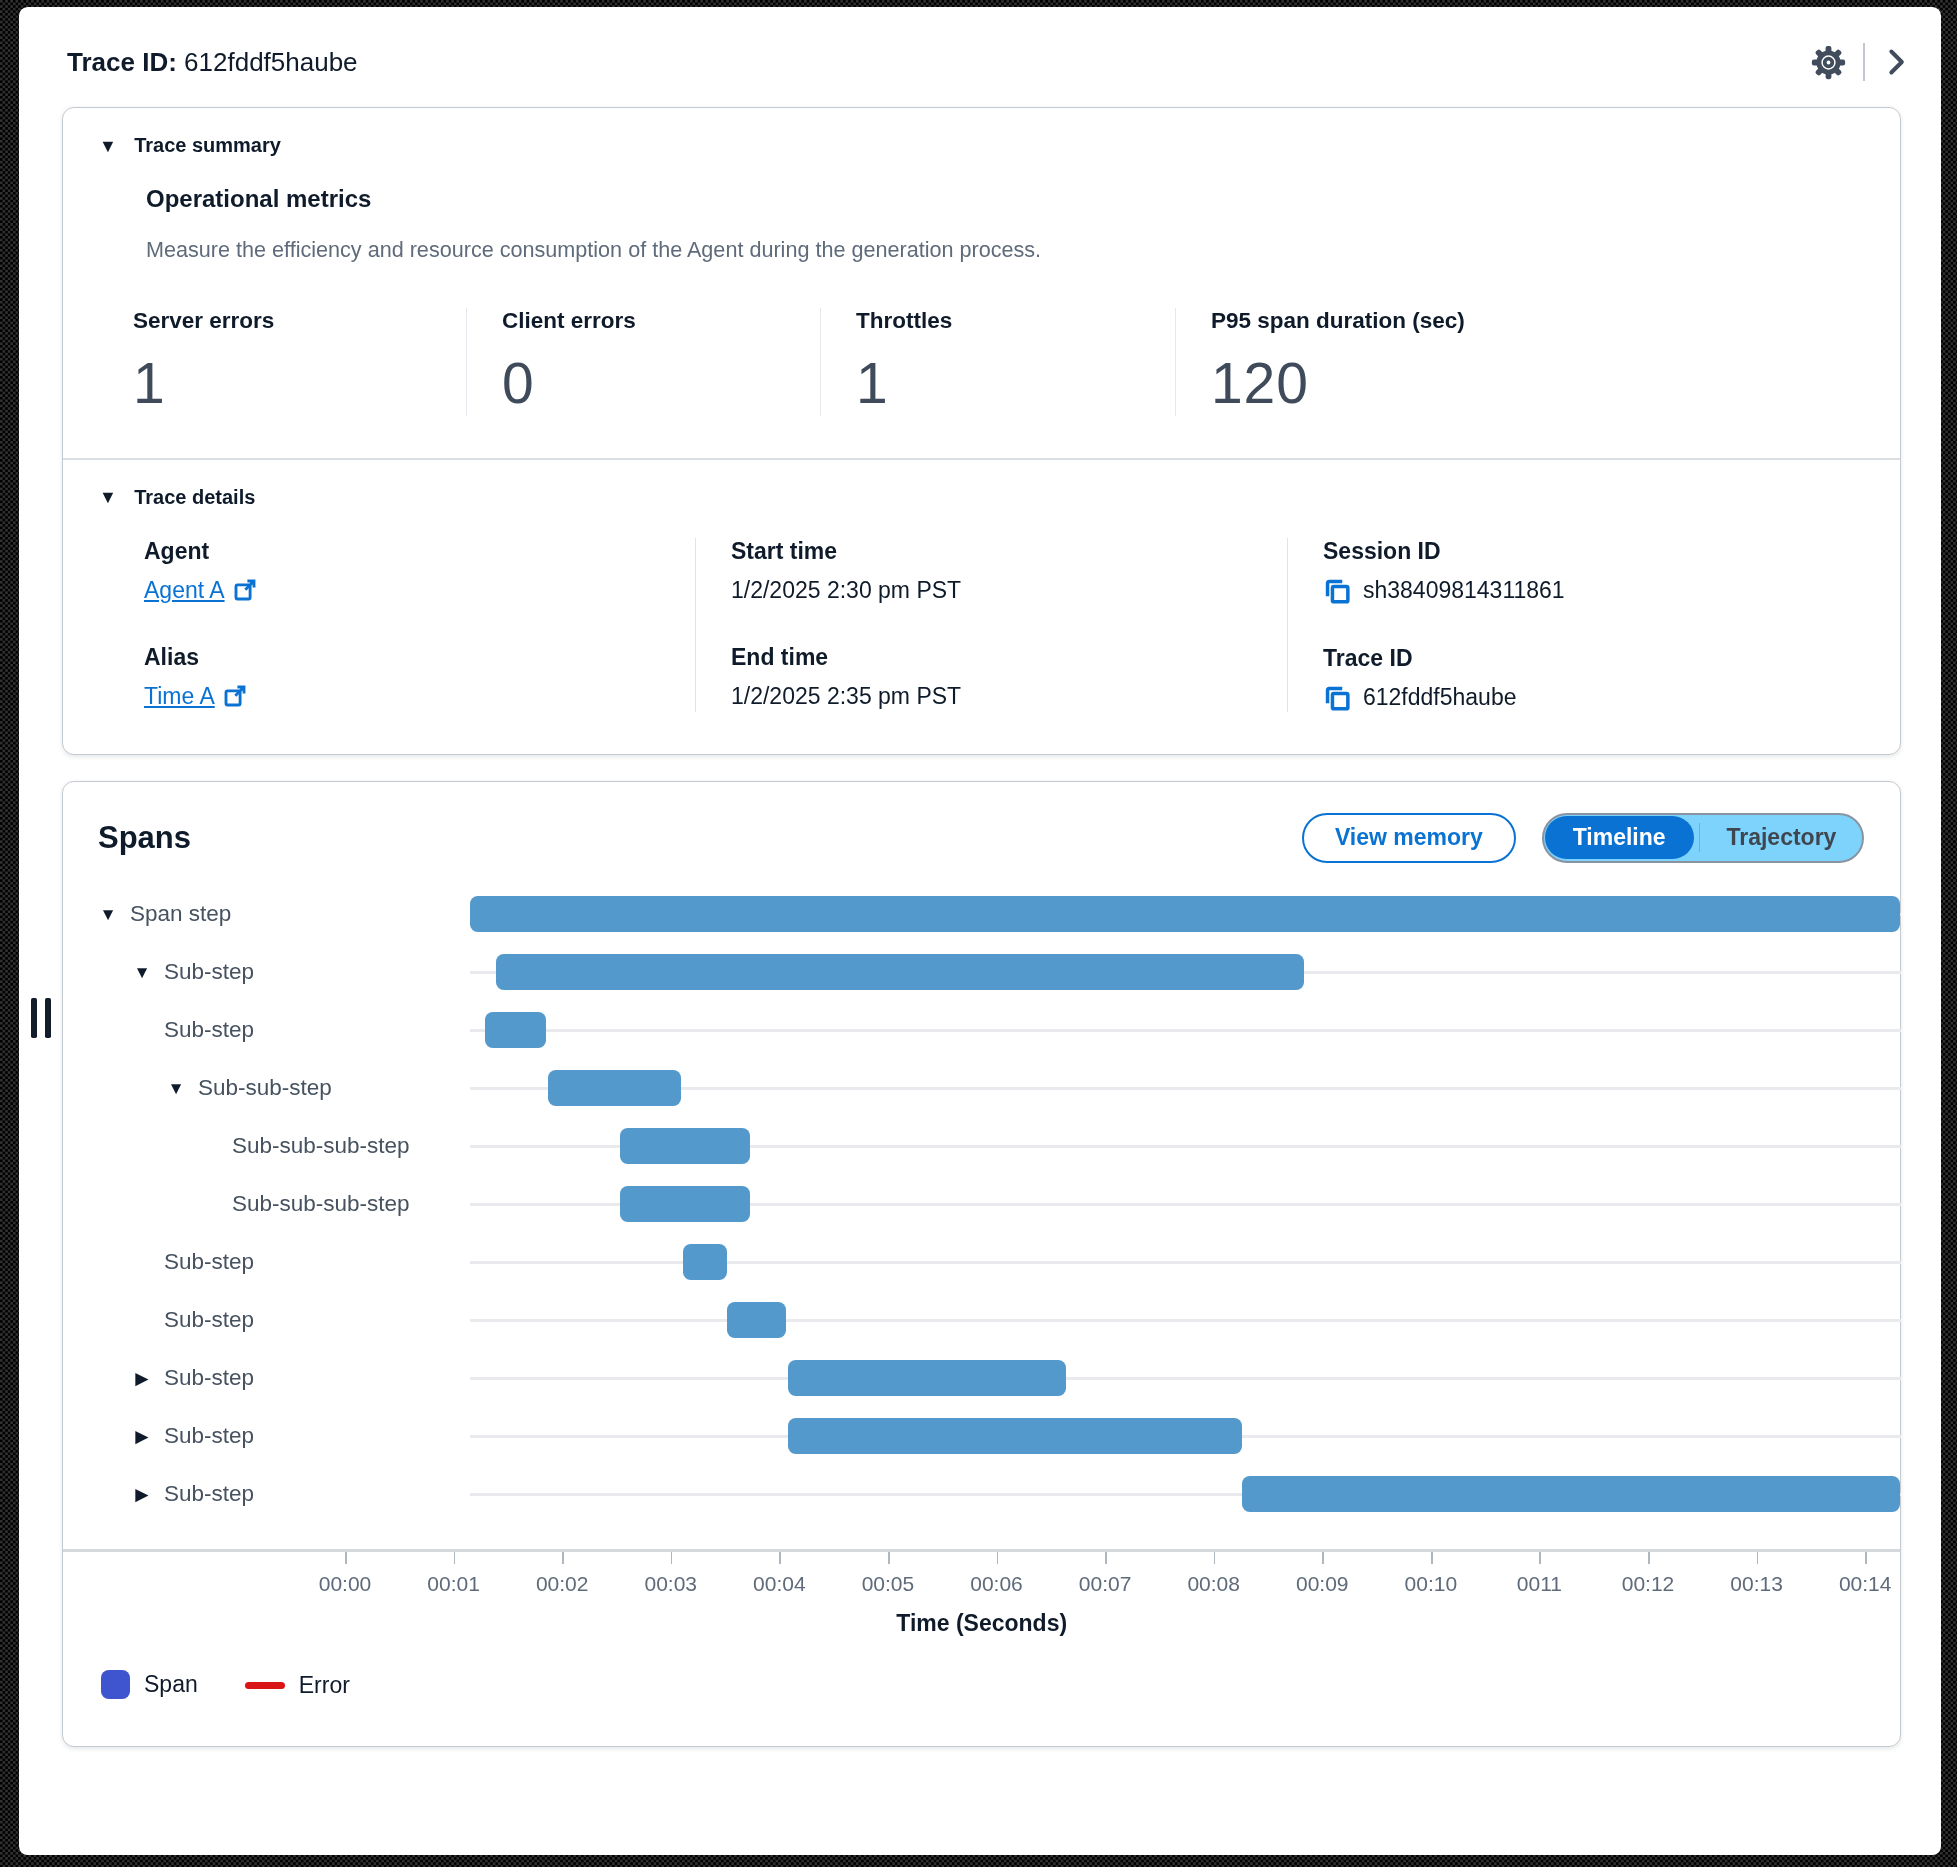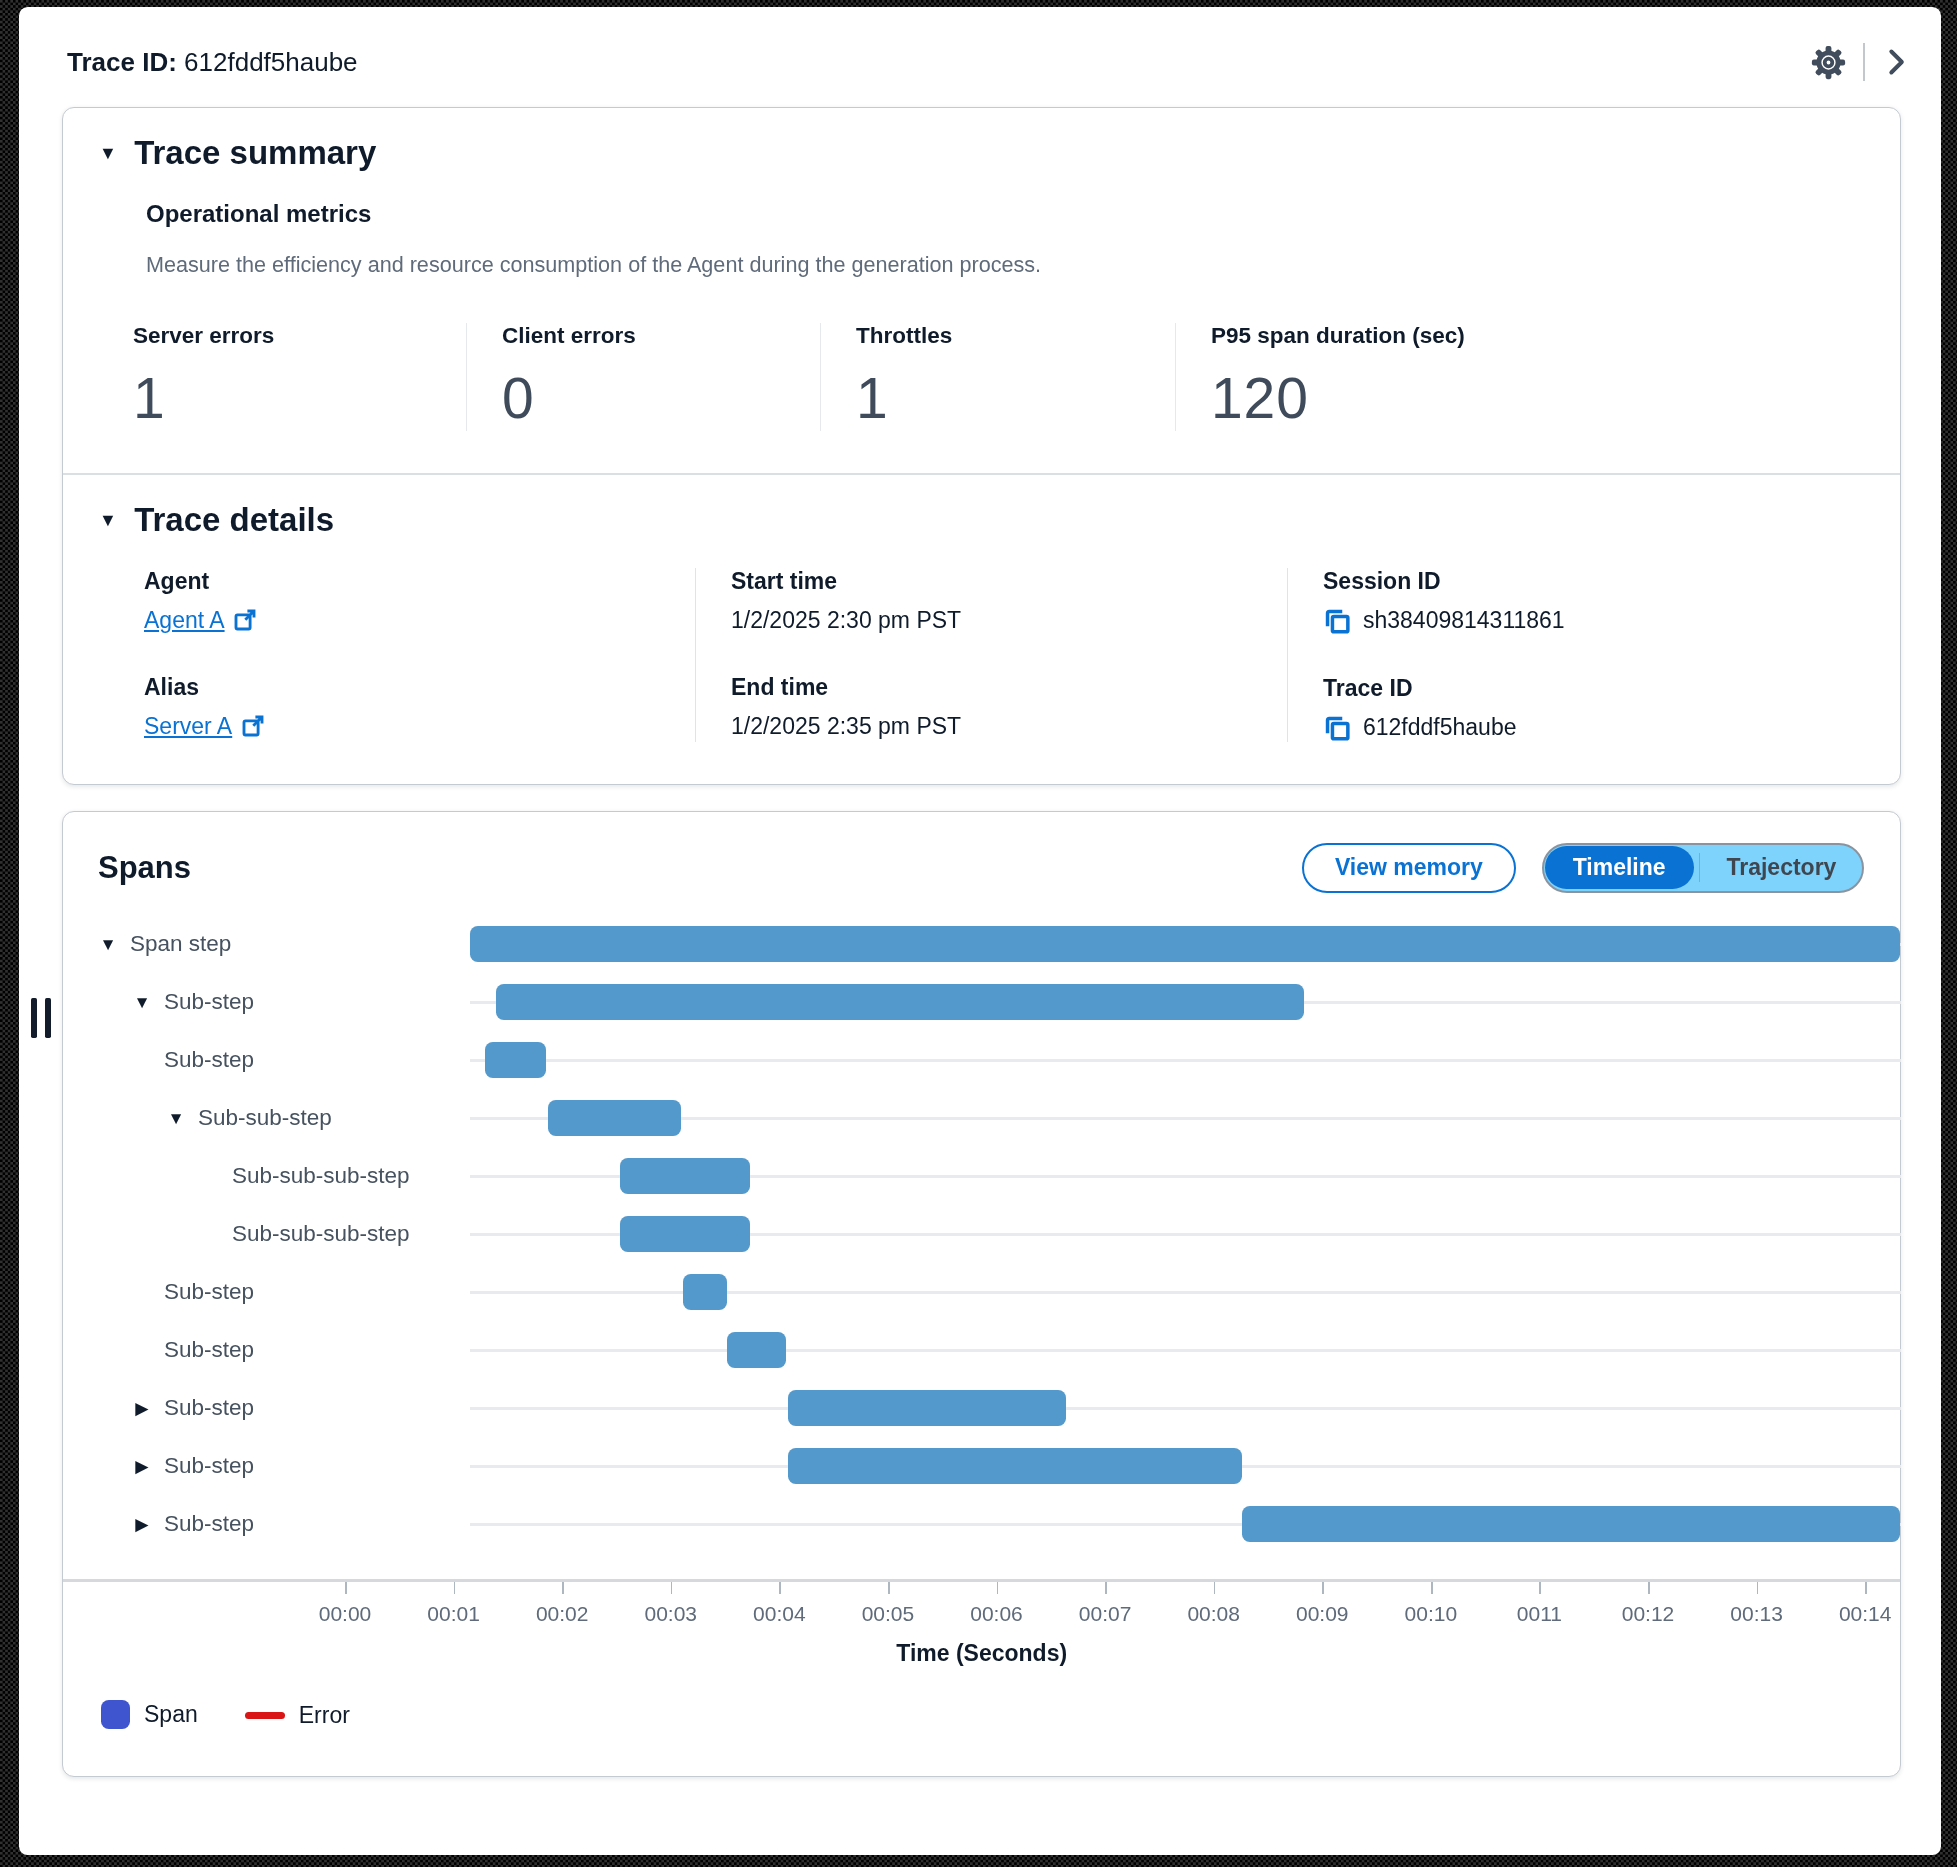--- a/index.html
+++ b/index.html
@@ -24,21 +24,21 @@
   
   .card{
     margin:26px 40px 0 43px; background:#fff;
     border:1.7px solid #c4cad1; border-radius:12px;
     box-shadow:0 1.7px 4.3px rgba(0,28,36,.10);
   }
   .sec{ padding:26px 35px 42px 36px; }
   .sec + .sec{ border-top:2.6px solid #dadfe4; }
   .sec-header{ display:flex; align-items:center; gap:17.3px; }
   .tri{ font-size:18px; color:#0f1b2a; line-height:1; }
-  .sec-title{ font-size:33px; font-weight:700; }
+  .sec-title{ font-size:20px; font-weight:700; }
   .sec-body{ margin-left:47px; margin-top:28px; }
   .sub-title{ font-size:24px; font-weight:700; }
   .desc{ margin-top:24px; font-size:21.6px; color:#5f6b7a; }
   
   .metrics{ display:grid; grid-template-columns:333px 354px 355px 354px 1fr; margin:45px 0 0 -13px; }
   .metric{ padding-left:35px; border-left:1.7px solid #e5e8ec; }
   .metric:first-child{ padding-left:0; border-left:none; }
   .metric-label{ font-size:22.5px; font-weight:700; }
   .metric-value{ margin-top:15.6px; font-size:57px; font-weight:300; color:#3f4b5a; letter-spacing:0.9px; }
   
@@ -175,21 +175,21 @@
                     <path d="M8.2 7.8 L13.8 2.2 M9.6 2 H14 V6.4" fill="none" stroke="#0972d3" stroke-width="1.9"></path>
                   </svg>
                 </span>
               </a>
             </div>
           </div>
           <div class="field">
             <div class="flabel">Alias</div>
             <div class="fvalue">
               <a class="link">
-                <span>Server A</span>
+                <span>Time A</span>
                 <span>
                   <svg width="24" height="24" viewBox="0 0 16 16">
                     <rect x="2" y="4.6" width="9.4" height="9.4" rx="1" fill="none" stroke="#0972d3" stroke-width="1.9"></rect>
                     <path d="M8.2 7.8 L13.8 2.2 M9.6 2 H14 V6.4" fill="none" stroke="#0972d3" stroke-width="1.9"></path>
                   </svg>
                 </span>
               </a>
             </div>
           </div>
         </div>

